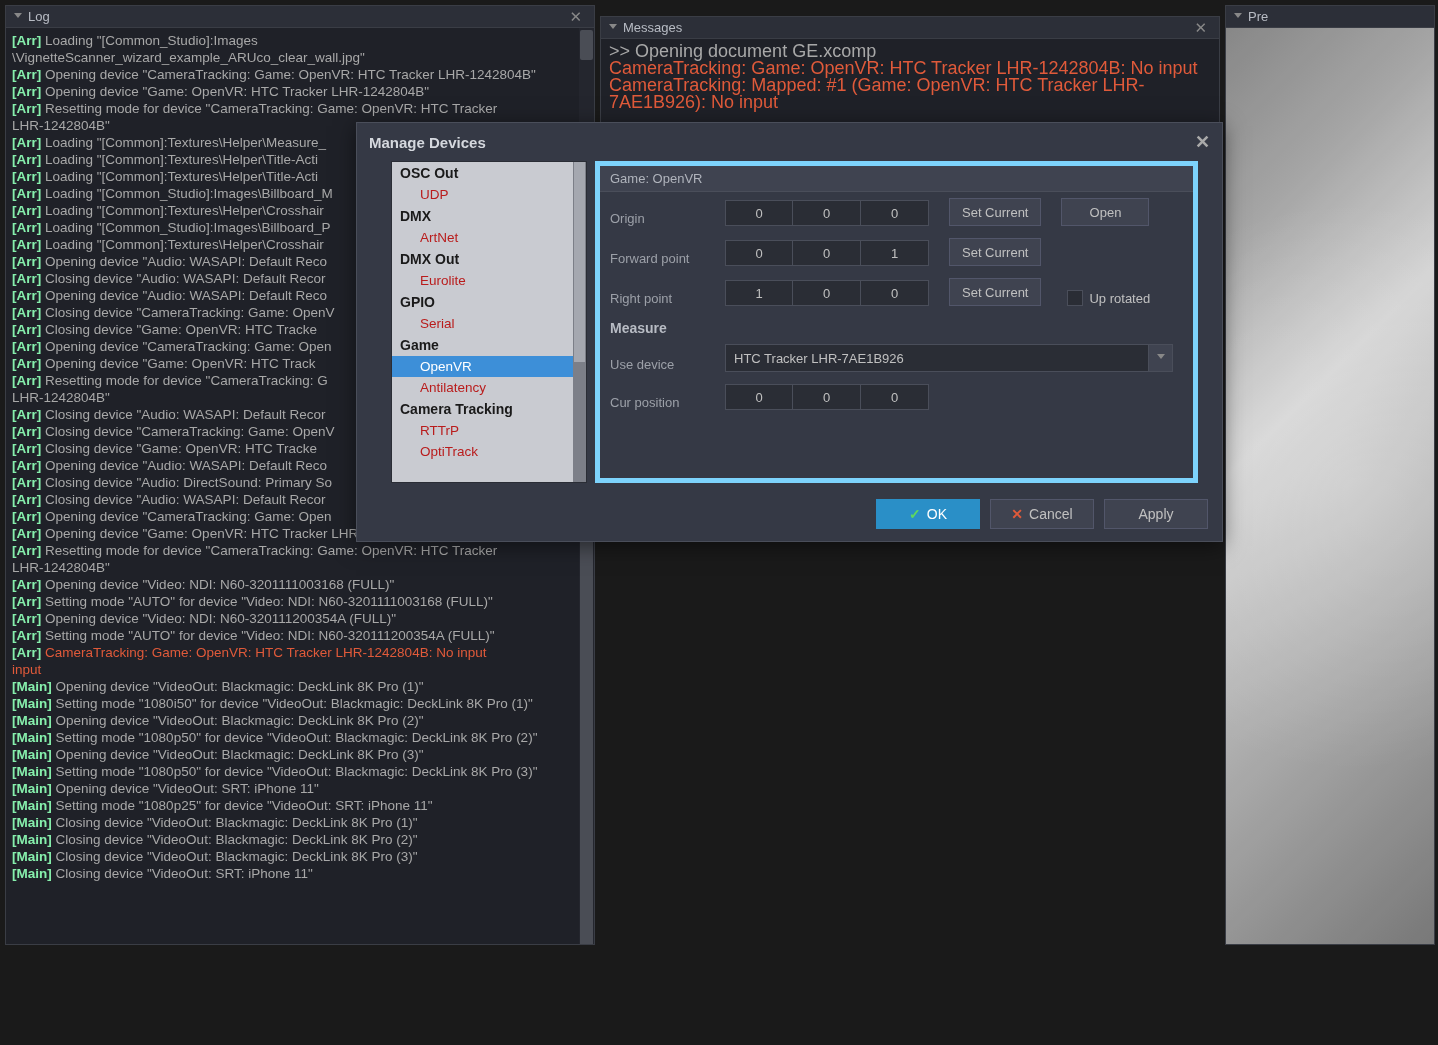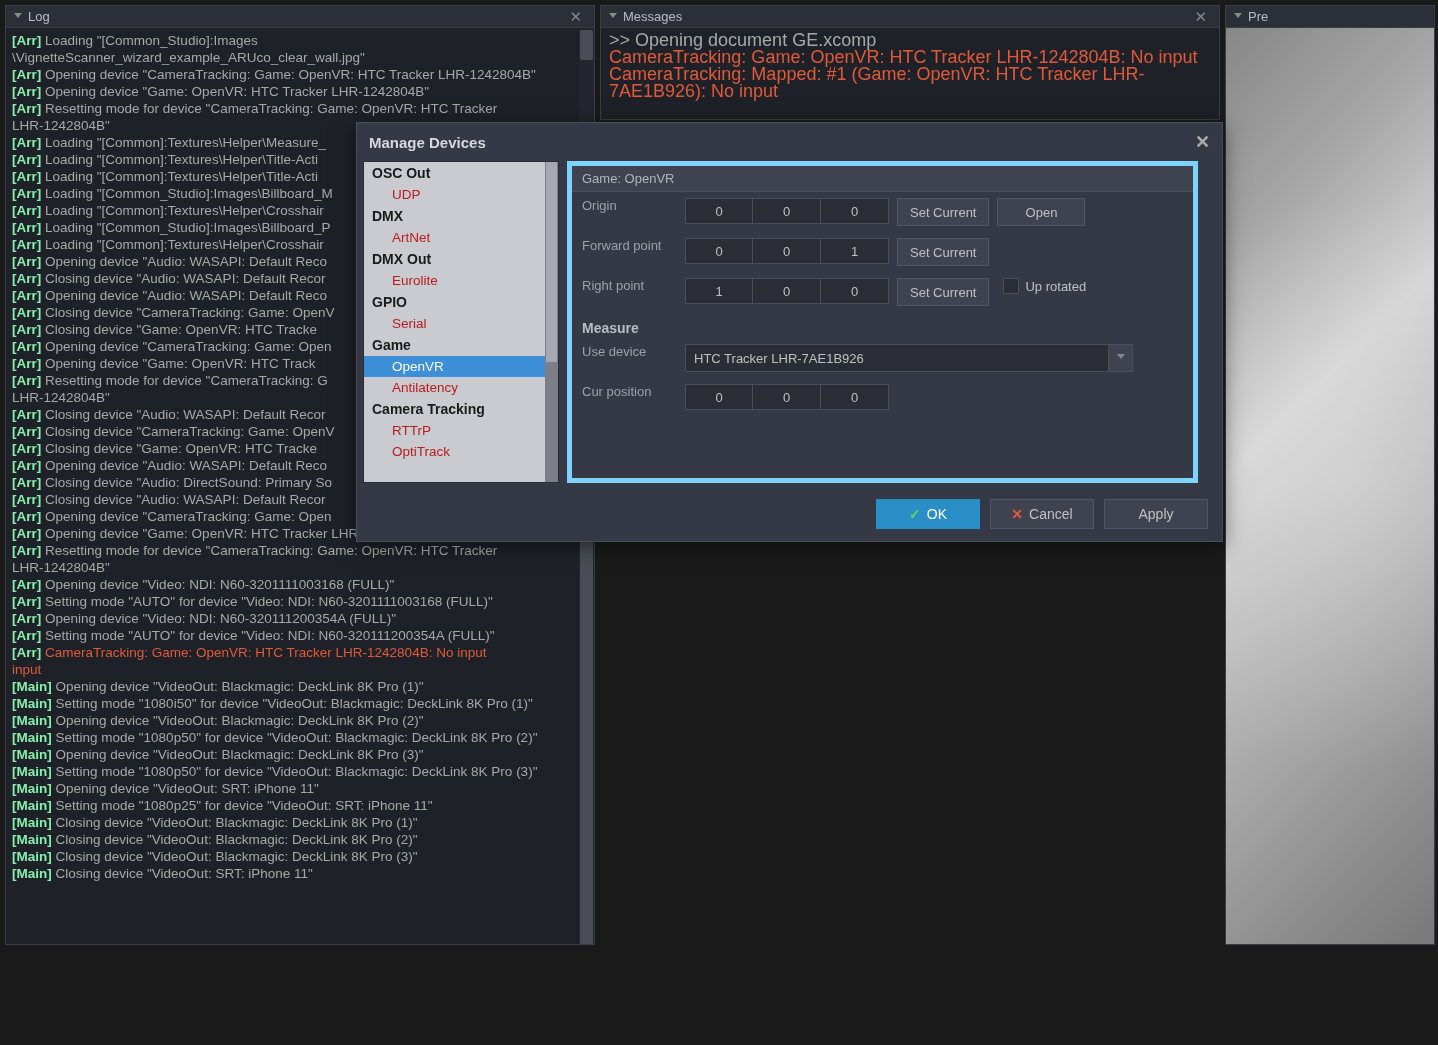--- a/index.html
+++ b/index.html
@@ -13,44 +13,44 @@
 .close-x { color: #888; font-size: 15px; cursor: pointer; padding: 0 4px; }
 
 .log-panel { left: 5px; top: 5px; width: 590px; height: 940px; }
 .log-content { padding: 4px 6px; height: calc(100% - 22px); overflow: hidden; position: relative; background: #1f2128; }
 .log-line { font-size: 13.5px; line-height: 17px; color: #a8a8a8; white-space: nowrap; }
 .log-line .prefix { color: #86efac; font-weight: bold; }
 .log-line.error { color: #e05a3a; }
 .log-scroll { position: absolute; right: 0; top: 0; bottom: 0; width: 15px; background: #24262e; }
 .log-thumb { position: absolute; left: 1px; right: 1px; background: #4a4d55; border-radius: 2px; }
 
-.msg-panel { left: 600px; top: 5px; width: 620px; height: 115px; }
+.msg-panel { left: 600px; top: 16px; width: 620px; height: 115px; }
 .msg-content { padding: 4px 8px; background: #1f2128; height: calc(100% - 22px); }
 .msg-line { font-size: 18px; line-height: 17px; color: #a8a8a8; }
 .msg-line.err { color: #e05a3a; }
 
 .pre-panel { left: 1225px; top: 5px; width: 210px; height: 940px; }
 .preview-img { width: 100%; height: calc(100% - 22px); background: linear-gradient(135deg,#888 0%,#aaa 20%,#ddd 40%,#bbb 60%,#999 80%,#777 100%); filter: contrast(0.9); position: relative; }
 .preview-img::after{content:"";position:absolute;inset:0;background:radial-gradient(circle at 60% 50%,rgba(255,255,255,.3),transparent 60%);}
 
 .dialog { position: absolute; left: 356px; top: 122px; width: 867px; background: #353945; border: 1px solid #4a4e5a; box-shadow: 0 4px 20px rgba(0,0,0,.5); }
 .dlg-title { background: #353945; padding: 8px 12px; display: flex; justify-content: space-between; align-items: center; color: #d5d8de; font-size: 15px; font-weight: 600; }
 .dlg-close { color: #aaa; font-size: 18px; cursor: pointer; }
 .dlg-body { display: flex; padding: 0 0 6px 6px; gap: 8px; }
 
-.dev-tree { width: 196px; background: #c9cbd1; border: 1px solid #2a2d35; height: 322px; overflow-y: auto; position: relative; }
+.dev-tree { width: 196px; background: #c9cbd1; border: 1px solid #2a2d35; height: 322px; overflow-y: auto; position: relative; margin-left: 28px; }
 .tree-scroll { position: absolute; right: 0; top: 0; bottom: 0; width: 13px; background: #7c7f88; }
 .tree-thumb { position: absolute; top: 0; left: 1px; right: 1px; height: 200px; background: #a5a8b0; }
 .tree-cat { color: #1a1a1a; font-weight: bold; padding: 3px 8px; font-size: 14px; }
 .tree-item { color: #b91c1c; padding: 3px 8px 3px 28px; font-size: 13.5px; cursor: pointer; }
 .tree-item.selected { background: #3d8fd8; color: #fff; }
 
 .dev-props { flex: 1; background: #353945; border: 5px solid #7dd3fc; margin-right: 24px; padding-bottom: 4px; }
 .props-header { background: #3f4350; padding: 5px 10px; color: #b0b4bc; border-bottom: 1px solid #4a4e5a; }
-.prop-row { display: flex; align-items: flex-start; padding: 6px 10px; gap: 8px; }
+.prop-row { display: flex; align-items: flex-end; padding: 6px 10px; gap: 20px; }
 .prop-label { width: 95px; color: #9ca0a8; font-size: 13px; }
 .prop-section { color: #b8bcc4; font-weight: 600; padding: 8px 10px 2px; font-size: 14px; }
 .num-input { width: 68px; height: 26px; background: #2a2d35; border: 1px solid #4a4e5a; color: #c0c0c0; text-align: center; font-size: 13px; }
 .triple { display: flex; gap: 0; }
 .triple .num-input { border-left-width: 0; }
 .triple .num-input:first-child { border-left-width: 1px; }
 .btn-sm { background: #3f4350; border: 1px solid #52566a; color: #c0c0c0; padding: 4px 12px; cursor: pointer; font-size: 13px; height: 28px; min-width: 88px; }
 .checkbox { width: 16px; height: 16px; background: #2a2d35; border: 1px solid #4a4e5a; display: inline-block; margin-right: 6px; vertical-align: middle; }
 .select-combo { flex: 1; display: flex; max-width: 448px; }
 .select-combo input { flex: 1; height: 28px; background: #2a2d35; border: 1px solid #4a4e5a; color: #c0c0c0; padding: 0 8px; font-size: 13px; }

